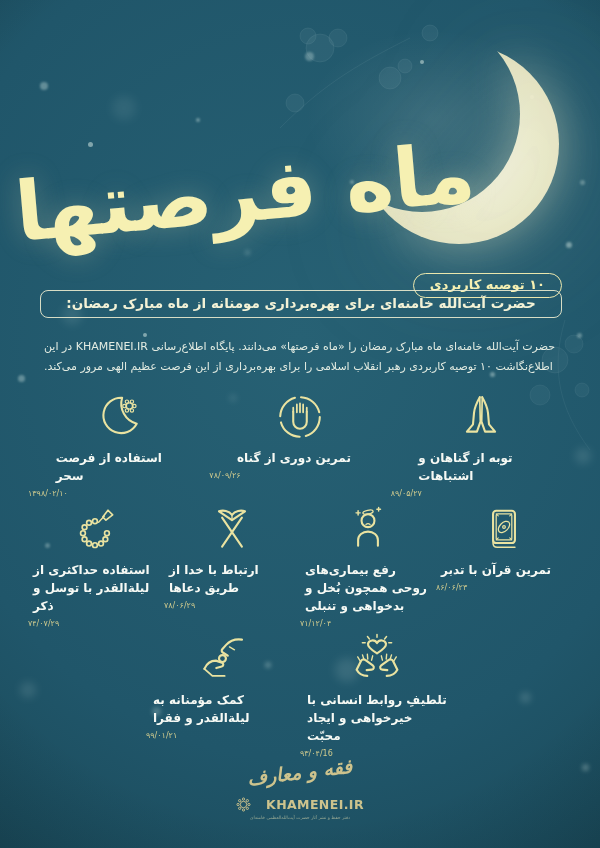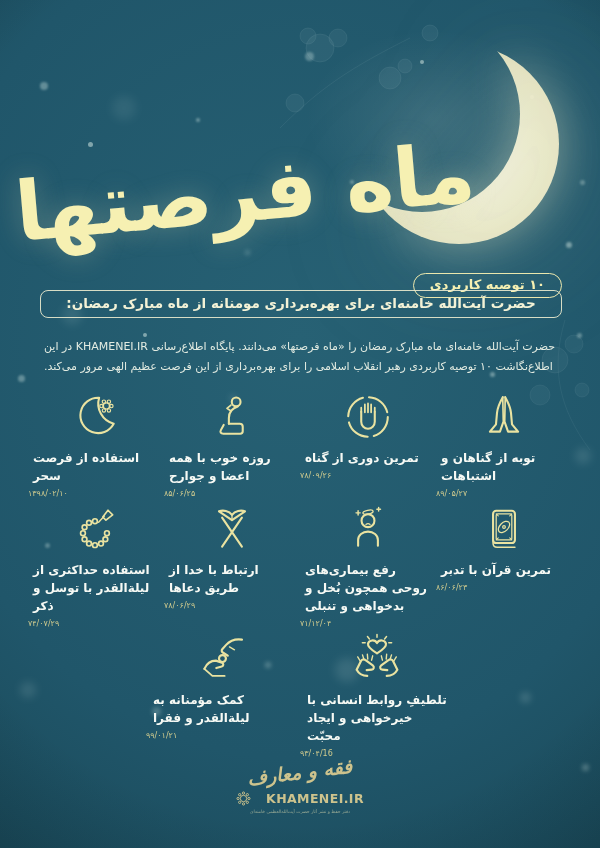--- a/index.html
+++ b/index.html
@@ -72,21 +72,21 @@
   }
   .r3 .ct{max-width:140px}
   .cd{margin-top:4px;color:var(--date);font-size:8px;letter-spacing:1.5px;direction:ltr;opacity:.95}
 
   
   .footer{position:absolute;left:0;right:0;top:762px;text-align:center;z-index:4}
   .footer-callig{
     display:inline-block;color:#cdc38d;font-size:19px;font-weight:bold;
     font-style:italic;transform:rotate(-7deg);line-height:1.1;
   }
-  .footer-logo{margin-top:8px;display:flex;align-items:center;justify-content:center;gap:15px;direction:ltr}
+  .footer-logo{margin-top:14px;display:flex;align-items:center;justify-content:center;gap:15px;direction:ltr}
   .footer-site{color:#cdc38d;font-size:12.5px;font-weight:bold;letter-spacing:.4px}
   .footer-caption{margin-top:2px;color:#a9b69c;font-size:6px;transform:scale(.75);opacity:.85}
 </style>
 </head>
 <body>
 
 <div class="poster">
 
   <div class="bokeh-layer" id="bokeh">
       <span class="bokeh" style="left: 40px; top: 82px; width: 8px; height: 8px; opacity: 0.35; filter: blur(1px);"></span>
@@ -179,32 +179,20 @@
           <path d="M17.5 19v9.5c0 4 3 6.8 6.5 6.8s6.5-2.8 6.5-6.8V19"></path>
           <path d="M17.5 19v-4M21 19.5V12M24 19.5V11M27 19.5V12M30.5 19v-4" stroke-width="1.7"></path>
         </svg>
       </div>
       <div class="ct">تمرین دوری از گناه</div>
       <div class="cd">۷۸/۰۹/۲۶</div>
     </div>
     <div class="cell">
       <div class="ico">
         <svg width="50" height="50" viewBox="0 0 48 48">
-          <circle cx="28" cy="9.5" r="4.2"></circle>
-          <path d="M23 12.5l-3.8 3.2 3.8 2.6" stroke-width="1.6"></path>
-          <path d="M29.5 14c-5 1.6-8.5 5.6-8.5 11v5.5"></path>
-          <path d="M21 30.5h10.5c1.6 0 2.8 1.2 2.8 2.8v4.4c0 1.4-1 2.3-2.4 2.3H15.6c-2.3 0-3.3-1.5-2.3-3.4l2.7-5"></path>
-        </svg>
-      </div>
-      <div class="ct">روزه خوب با همه اعضا و جوارح</div>
-      <div class="cd">۸۵/۰۶/۲۵</div>
-    </div>
-    <div class="cell">
-      <div class="ico">
-        <svg width="50" height="50" viewBox="0 0 48 48">
           <path d="M27 5.5A17 17 0 1 0 41 30.5 20 20 0 0 1 27 5.5z"></path>
           <circle cx="34" cy="13.5" r="3" stroke-width="1.3"></circle>
           <circle cx="38.8" cy="13.5" r="1.6" stroke-width="1.1"></circle>
             <circle cx="36.4" cy="17.7" r="1.6" stroke-width="1.1"></circle>
           <circle cx="31.6" cy="17.7" r="1.6" stroke-width="1.1"></circle>
             <circle cx="29.2" cy="13.5" r="1.6" stroke-width="1.1"></circle>
           <circle cx="31.6" cy="9.3" r="1.6" stroke-width="1.1"></circle>
             <circle cx="36.4" cy="9.3" r="1.6" stroke-width="1.1"></circle>
         </svg>
       </div>

